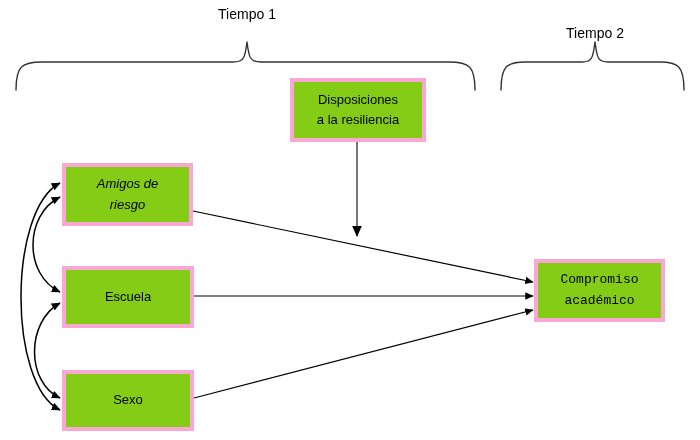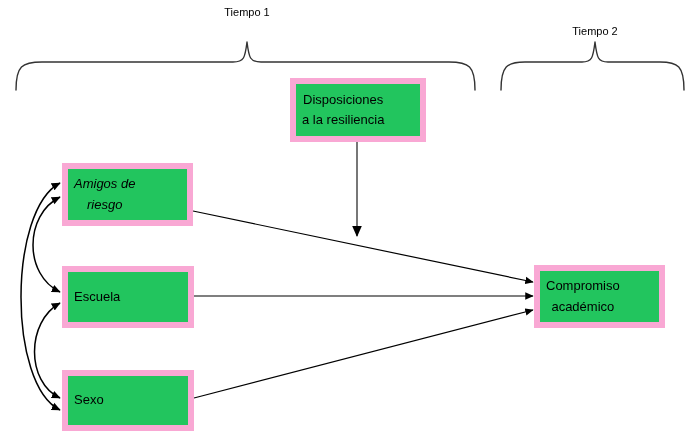--- a/index.html
+++ b/index.html
@@ -21,38 +21,38 @@
   #diagram-svg {
     position: absolute;
     left: 0;
     top: 0;
     width: 700px;
     height: 440px;
   }
   .node-box {
     position: absolute;
     box-sizing: border-box;
-    border: 6px solid #f9a8d4;
-    background: #22c55e;
+    border: 4px solid #f9a8d4;
+    background: #84cc16;
     display: flex;
     align-items: center;
-    justify-content: flex-start;
+    justify-content: center;
     text-align: center;
     font-size: 13px;
     line-height: 1.55;
     color: #000000;
   }
   .node-label {
     display: block;
     padding: 0 6px;
     white-space: pre-line;
   }
   .period-label {
     position: absolute;
-    font-size: 11px;
+    font-size: 14px;
     color: #000000;
     text-align: center;
     white-space: nowrap;
   }
 </style>
 </head>
 <body>
 
 <div id="diagram-root">
 
@@ -130,18 +130,18 @@
   </div>
 
   <div class="node-box" style="left:62px; top:266px; width:132px; height:62px;">
     <span class="node-label">Escuela</span>
   </div>
 
   <div class="node-box" style="left:62px; top:370px; width:132px; height:61px;">
     <span class="node-label">Sexo</span>
   </div>
 
-  <div class="node-box" style="left:534px; top:265px; width:131px; height:63px;">
+  <div class="node-box" style="left:534px; top:259px; width:131px; height:63px;font-family:Liberation Mono, monospace;">
     <span class="node-label">Compromiso
 académico</span>
   </div>
 
 </div>
 
 </body></html>

